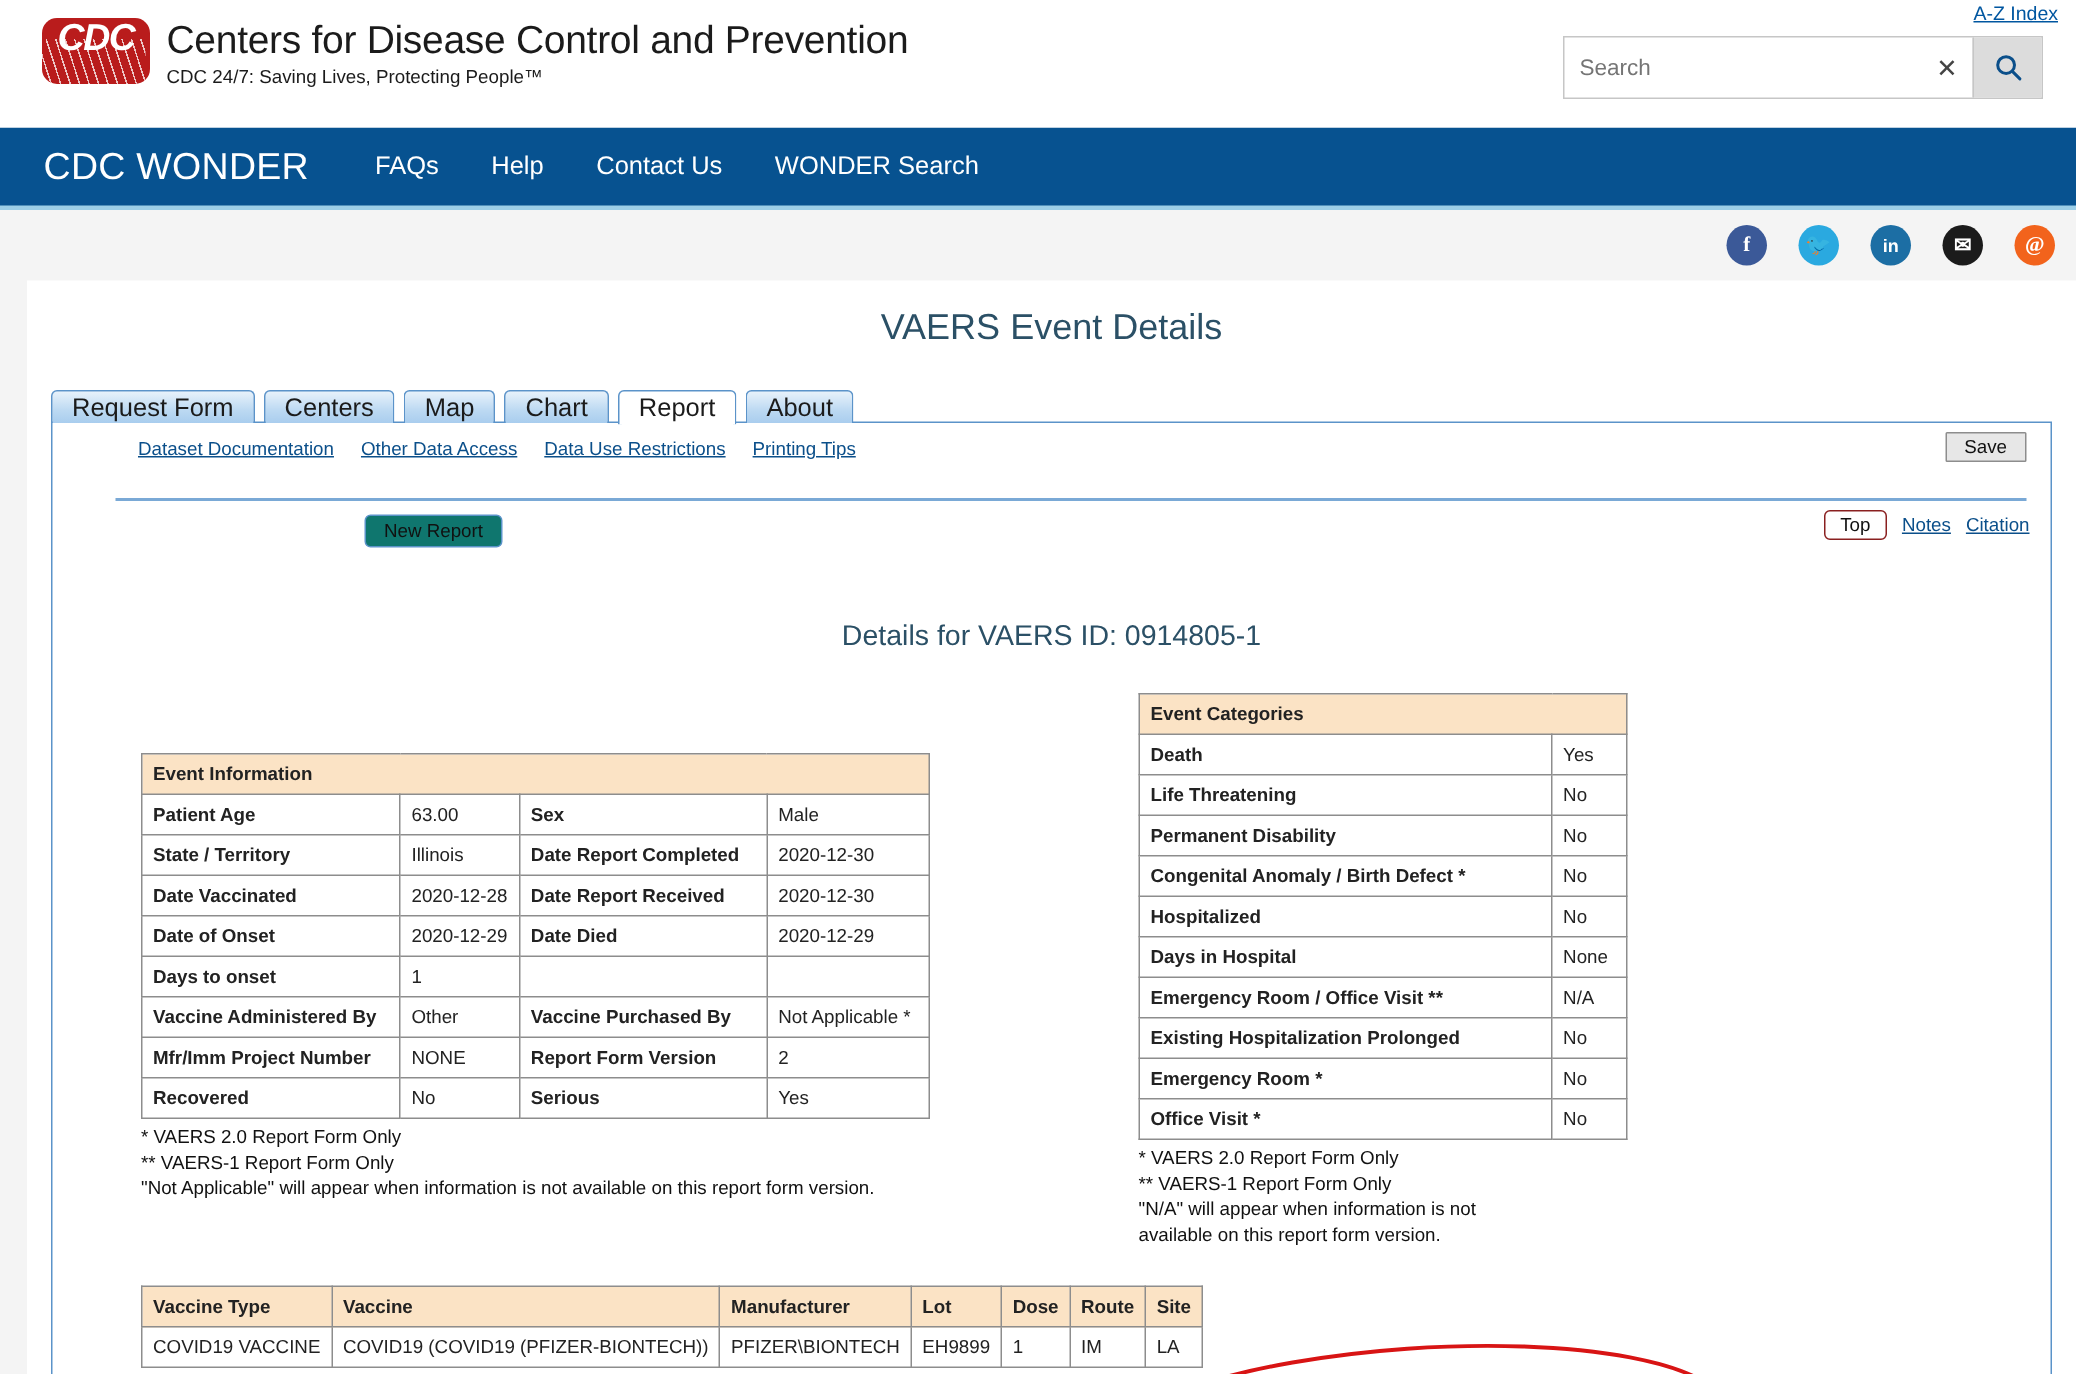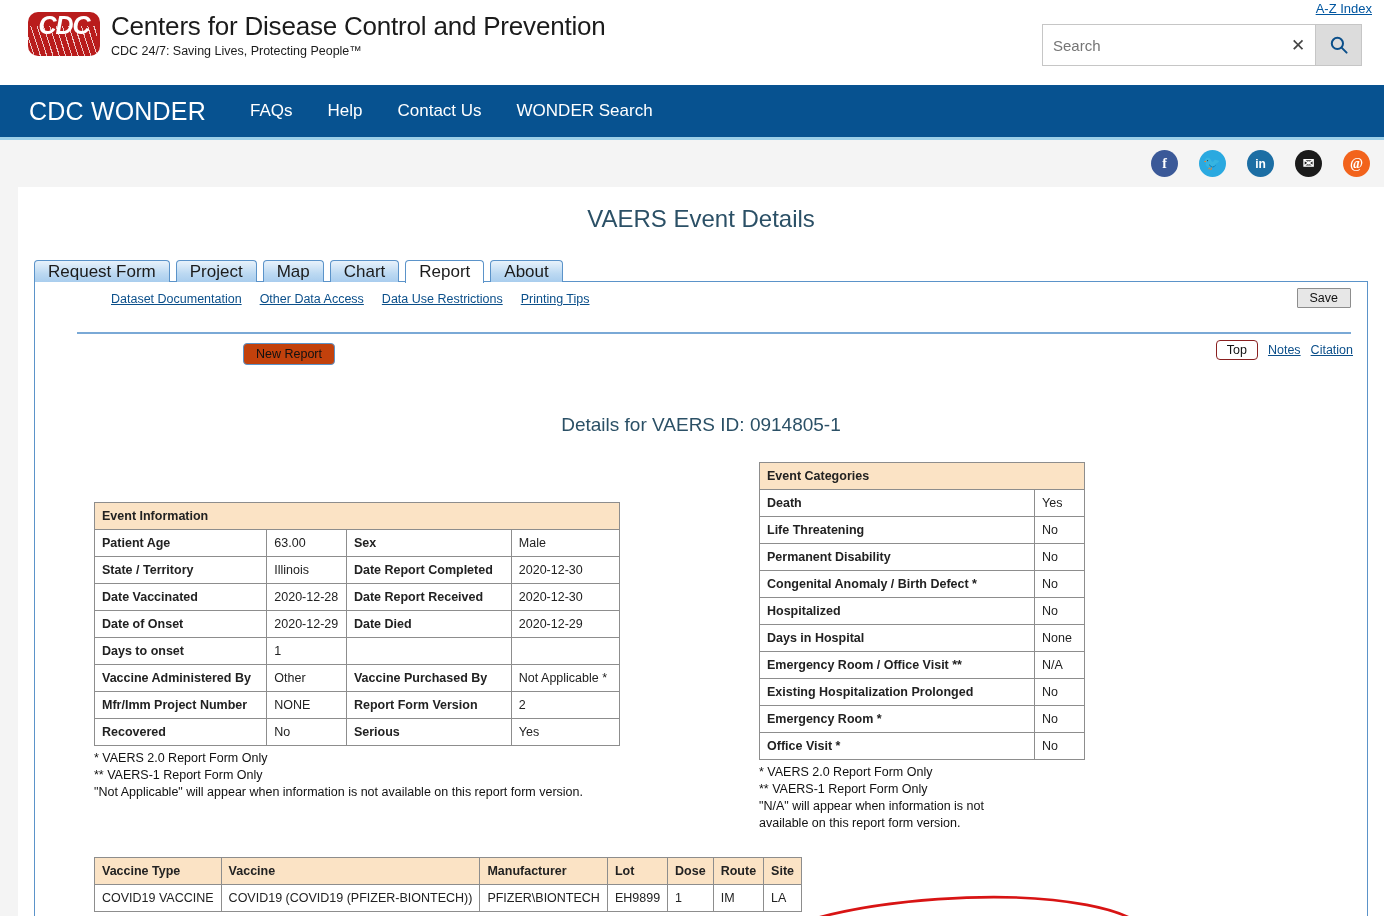--- a/index.html
+++ b/index.html
@@ -160,21 +160,21 @@
     position: relative; top: -1px;
     min-height: 640px;
   }
 
   #doclinks-row {
     display: flex; align-items: center;
     padding: 10px 0 9px 0;
     position: relative;
   }
   #doclinks {
-    margin-left: 76px; display: flex; gap: 18px;
+    margin-left: 57px; display: flex; gap: 18px;
   }
   .doc-link {
     font-size: 12.5px; color: #0b4f8a; text-decoration: underline; cursor: pointer;
   }
   #save-button {
     position: absolute; right: 16px; top: 6px;
     background: #e7e7e7; border: 1px solid #8d8d8d;
     font-size: 12.5px; padding: 2px 12px; color: #111;
     cursor: pointer; border-radius: 1px;
     font-family: "Liberation Sans", sans-serif;
@@ -184,21 +184,21 @@
     border-top: 2px solid #7aa9d6;
     margin: 17px 16px 0 42px;
   }
 
   #utility-row {
     display: flex; align-items: center;
     padding-top: 6px; position: relative; height: 34px;
   }
   #new-report-button {
     margin-left: 208px;
-    background: #c2410c; border: 1px solid #5b93c9;
+    background: #0f766e; border: 1px solid #5b93c9;
     border-radius: 4px;
     font-size: 12.5px; padding: 3px 12px; color: #111;
     cursor: pointer;
     font-family: "Liberation Sans", sans-serif;
   }
   #utility-right {
     position: absolute; right: 14px; top: 6px;
     display: flex; align-items: center; gap: 10px;
   }
   #top-button {
@@ -317,21 +317,21 @@
   <span class="social-icon si-email">✉</span>
   <span class="social-icon si-syndicate">@</span>
 </div>
 
 <div id="content-card">
 
   <div id="page-title">VAERS Event Details</div>
 
   <div id="tabs-row">
     <div class="tab">Request Form</div>
-    <div class="tab">Project</div>
+    <div class="tab">Centers</div>
     <div class="tab">Map</div>
     <div class="tab">Chart</div>
     <div class="tab active">Report</div>
     <div class="tab">About</div>
   </div>
 
   <div id="tab-panel">
 
     <div id="doclinks-row">
       <div id="doclinks">

